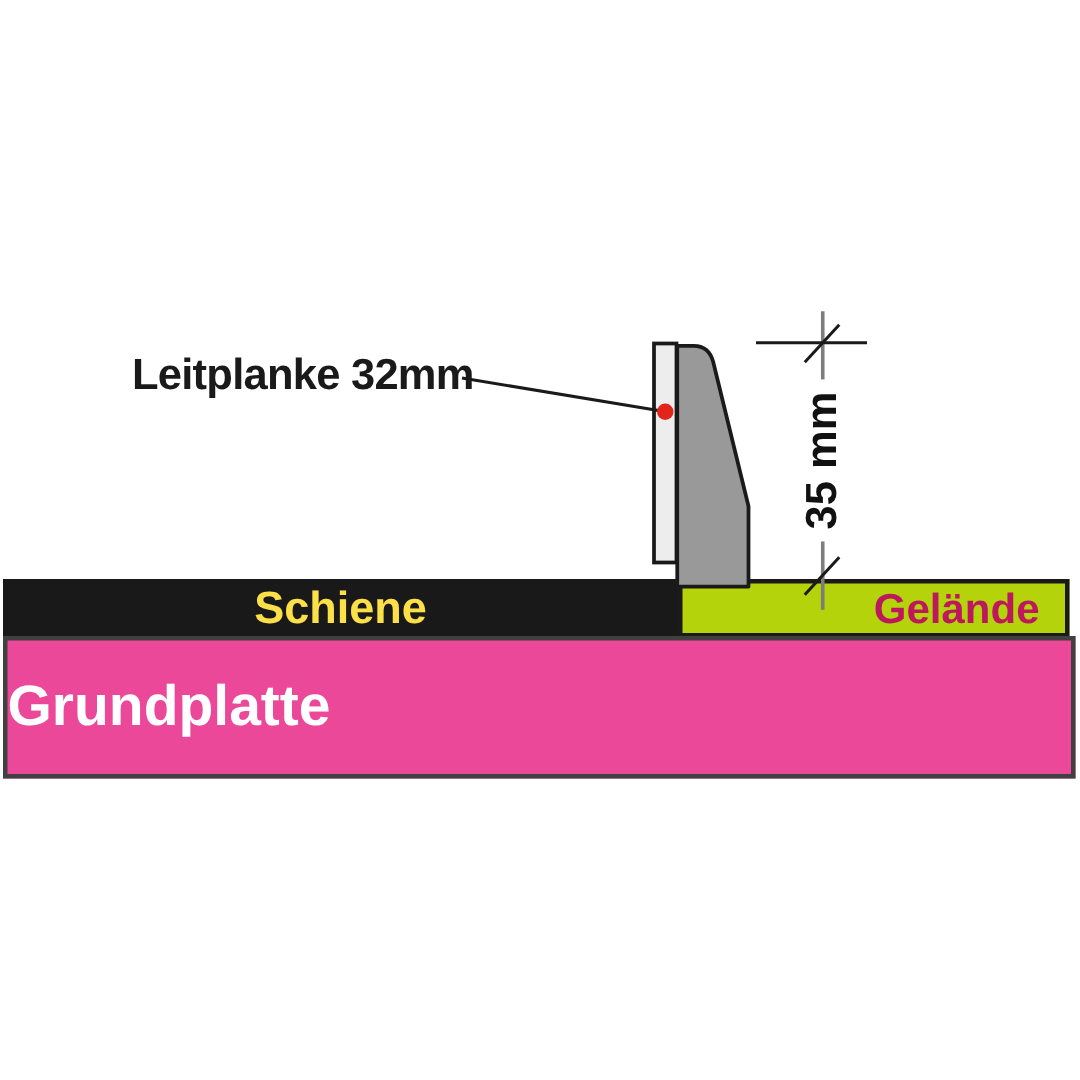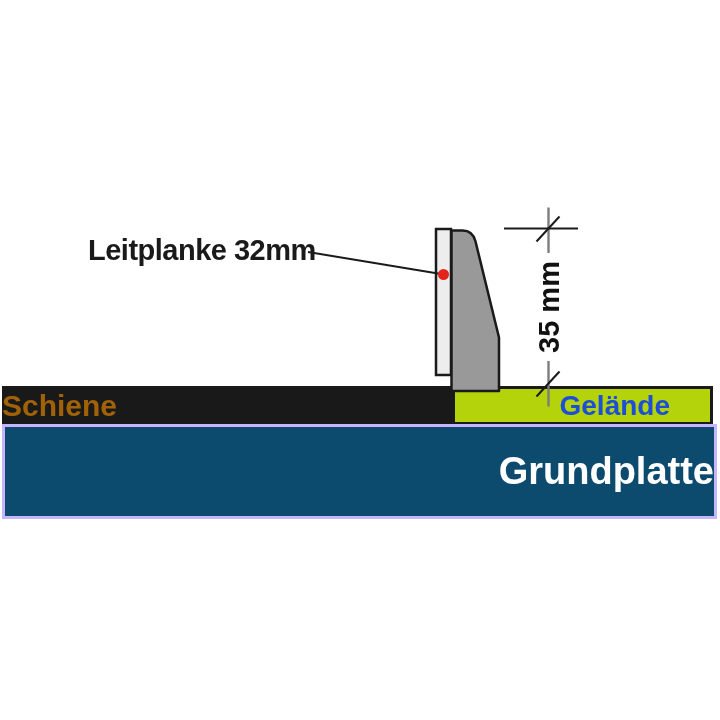--- a/index.html
+++ b/index.html
@@ -14,38 +14,39 @@
   .bar {
     position: absolute;
     box-sizing: border-box;
     display: flex;
     align-items: center;
     font-weight: bold;
   }
   .bar-schiene {
     left: 2px; top: 386px; width: 450px; height: 39px;
     background: #191919;
-    color: #a16207;
+    color: #fde047;
+    justify-content: center;
     font-size: 30px;
   }
   .bar-gelaende {
     left: 452px; top: 386px; width: 261px; height: 39px;
     background: #b4d30b;
     border: 3px solid #1a1a1a;
-    color: #1d4ed8;
+    color: #be185d;
     justify-content: flex-end;
-    padding-right: 40px;
+    padding-right: 17px;
     font-size: 28px;
   }
   .bar-grundplatte {
     left: 2px; top: 424px; width: 715px; height: 95px;
-    background: #0c4a6e;
-    border: 3px solid #c4b5fd;
+    background: #ec4899;
+    border: 3px solid #404040;
     color: #ffffff;
-    justify-content: flex-end;
+    justify-content: flex-start;
     font-size: 38px;
   }
   .svg-overlay {
     position: absolute;
     left: 0; top: 0;
     width: 720px; height: 720px;
   }
   .part-label {
     position: absolute;
     left: 88px; top: 234px;

